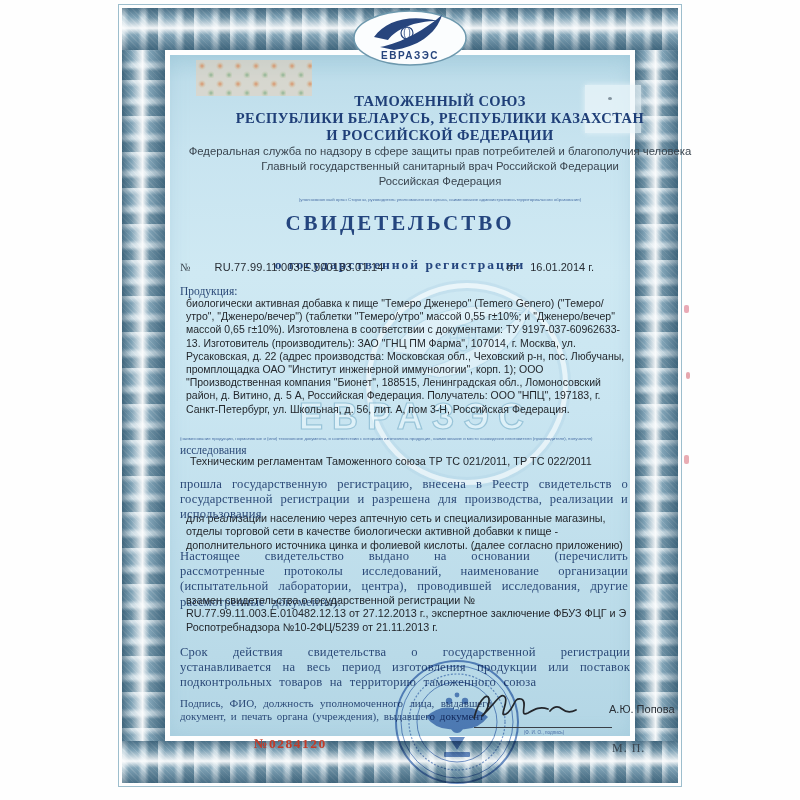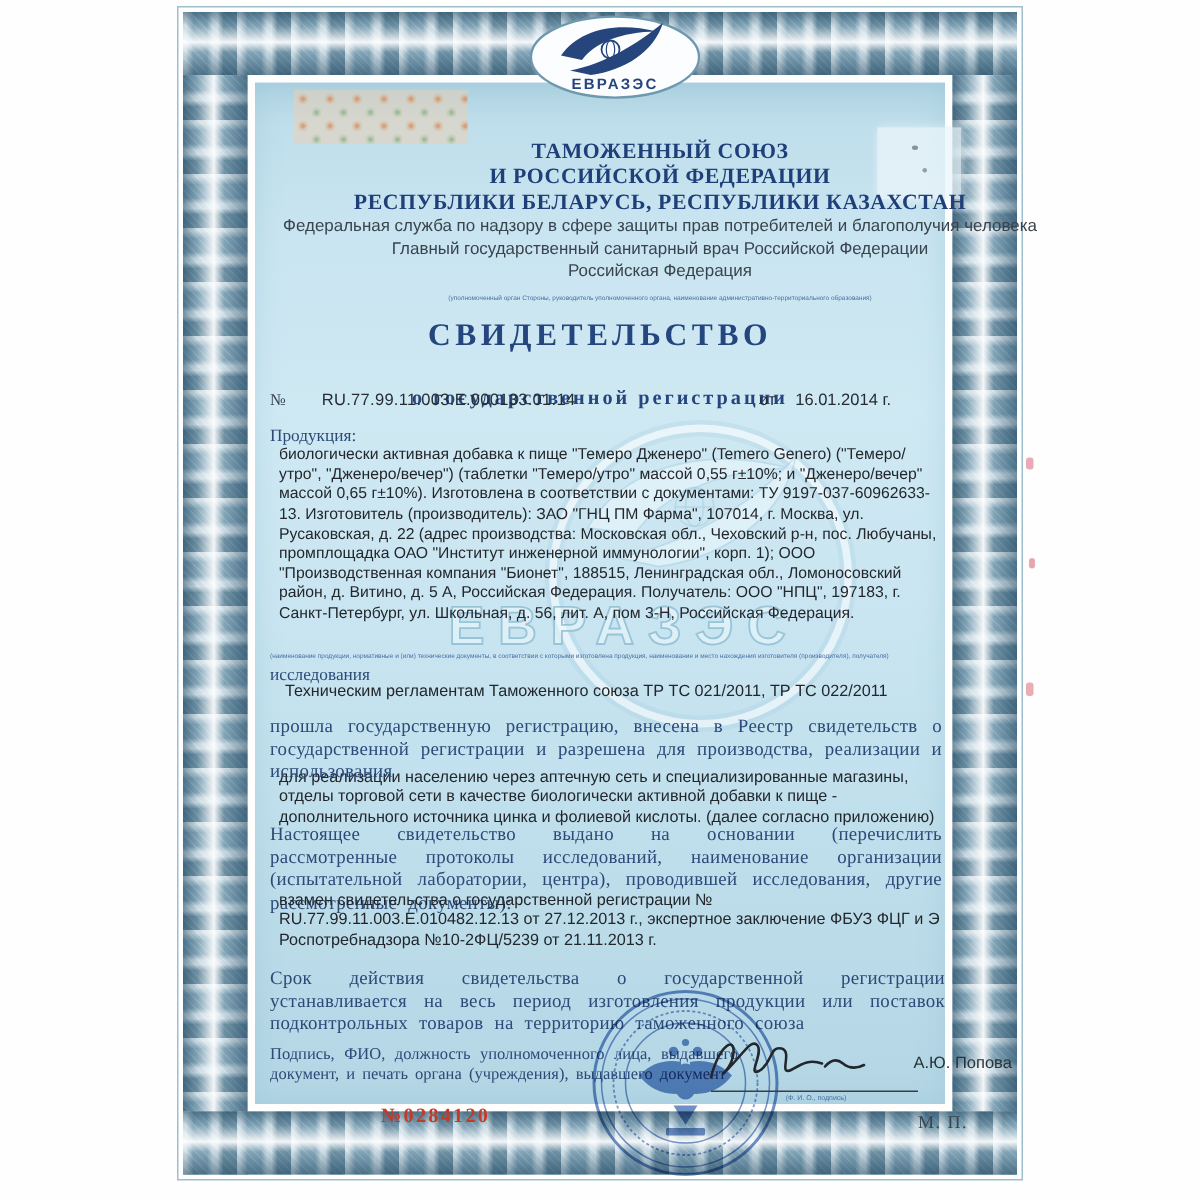--- a/index.html
+++ b/index.html
@@ -153,22 +153,22 @@
       <path d="M24,28 C36,11 60,5 88,12 C64,12 46,20 38,31 Z"></path>
       <path d="M30,38 C52,34 76,20 92,6 C86,26 66,38 44,41 Z"></path>
       <circle cx="57" cy="24" r="6" fill="none" stroke="#27457d" stroke-width="1.2"></circle>
       <ellipse cx="57" cy="24" rx="2.8" ry="6" fill="none" stroke="#27457d" stroke-width="0.8"></ellipse>
     </g>
     <text x="60" y="50" text-anchor="middle" font-family="Liberation Sans, sans-serif" font-size="10" font-weight="bold" letter-spacing="1.5" fill="#27457d">ЕВРАЗЭС</text>
   </svg>
 
   <div class="t header-block">
     <div class="hdr-main">ТАМОЖЕННЫЙ СОЮЗ</div>
+    <div class="hdr-main">РЕСПУБЛИКИ БЕЛАРУСЬ, РЕСПУБЛИКИ КАЗАХСТАН</div>
     <div class="hdr-main">И РОССИЙСКОЙ ФЕДЕРАЦИИ</div>
-    <div class="hdr-main">РЕСПУБЛИКИ БЕЛАРУСЬ, РЕСПУБЛИКИ КАЗАХСТАН</div>
     <div class="hdr-sub">Федеральная служба по надзору в сфере защиты прав потребителей и благополучия человека</div>
     <div class="hdr-sub">Главный государственный санитарный врач Российской Федерации</div>
     <div class="hdr-sub">Российская Федерация</div>
     <div class="tiny-cap" style="margin-top:9px; transform:scale(.72); transform-origin:center top;">(уполномоченный орган Стороны, руководитель уполномоченного органа, наименование административно-территориального образования)</div>
   </div>
 
   <div class="t title-block">
     <div class="title-main">СВИДЕТЕЛЬСТВО</div>
     <div class="title-sub">о государственной регистрации</div>
   </div>

